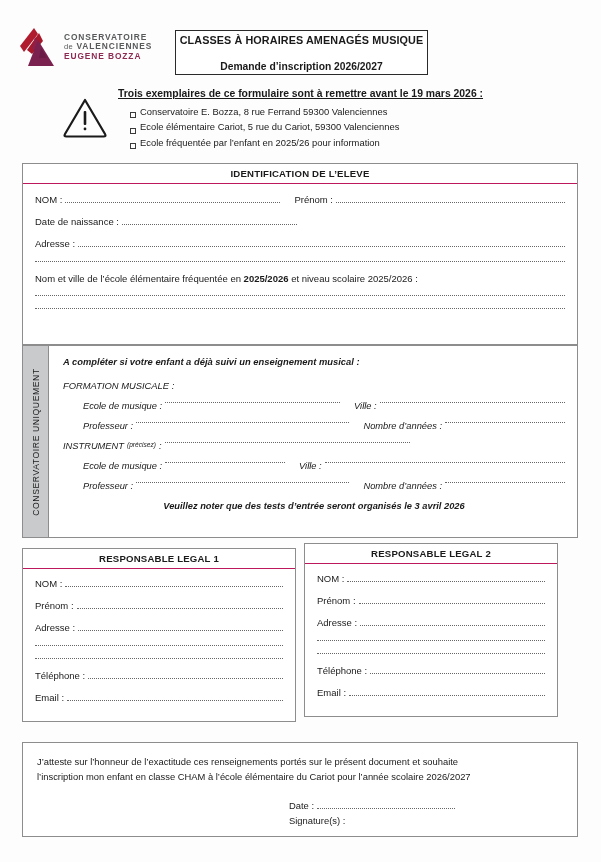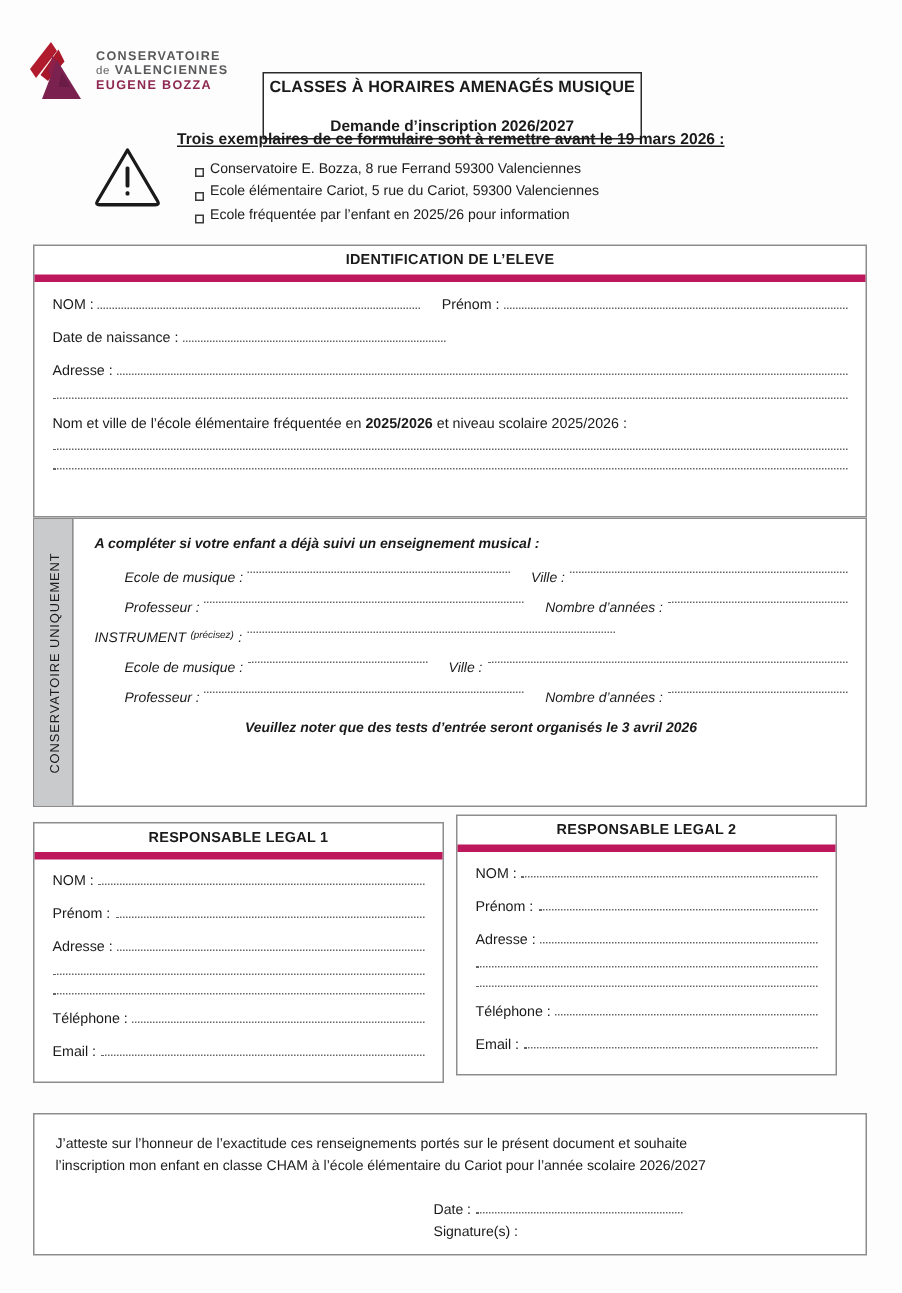--- a/index.html
+++ b/index.html
@@ -48,21 +48,21 @@
     letter-spacing: 0.9px;
     white-space: nowrap;
   }
   .logo-l1 { color: #58595b; }
   .logo-l2 { color: #58595b; }
   .logo-l3 { color: #8e2a52; }
   .logo-l2 .thin { font-weight: normal; font-size: 7.6px; letter-spacing: 0.4px;}
 
   .title-box {
     position: absolute;
-    left: 175px; top: 48px;
+    left: 175px; top: 30px;
     width: 253px; height: 45px;
     border: 1.6px solid #2a2a2a;
     box-sizing: border-box;
     display: flex;
     flex-direction: column;
     align-items: center;
     justify-content: center;
     gap: 15px;
     background: #fff;
   }
@@ -125,21 +125,21 @@
     border: 1px solid #8d8d8d;
     box-sizing: border-box;
     background: #fff;
   }
   .box-title {
     text-align: center;
     font-size: 9.6px;
     font-weight: bold;
     letter-spacing: 0.2px;
     padding: 4px 0 4px;
-    border-bottom: 5px solid #be185d;
+    border-bottom: 1px solid #be185d;
   }
 
   
   #ident-box {
     left: 22px; top: 163px;
     width: 556px; height: 182px;
   }
   .ident-body { padding: 10px 12px 0 12px; }
 
   .frow {
@@ -344,20 +344,21 @@
   </div>
 
   <div class="box" id="conserv-box">
     <div class="conserv-sidebar">
       <span>CONSERVATOIRE UNIQUEMENT</span>
     </div>
     <div class="conserv-body">
 
       <div class="c-head">A compléter si votre enfant a déjà suivi un enseignement musical :</div>
 
+      <div class="c-sub">FORMATION MUSICALE :</div>
 
       <div class="c-row indent">
         <span class="flabel">Ecole de musique :</span>
         <span class="dots fixed-md"></span>
         <span class="gap"></span>
         <span class="flabel">Ville :</span>
         <span class="dots"></span>
       </div>
 
       <div class="c-row indent">

